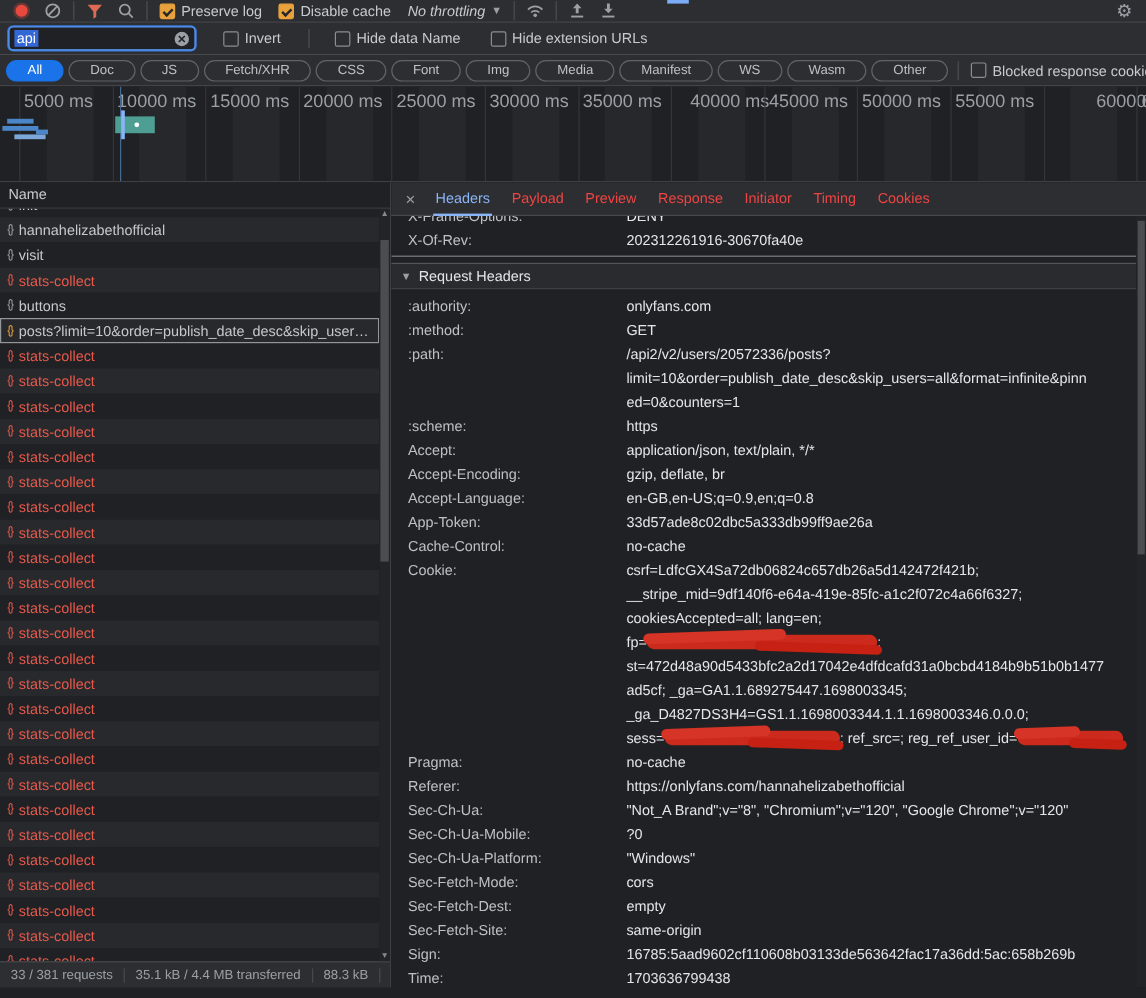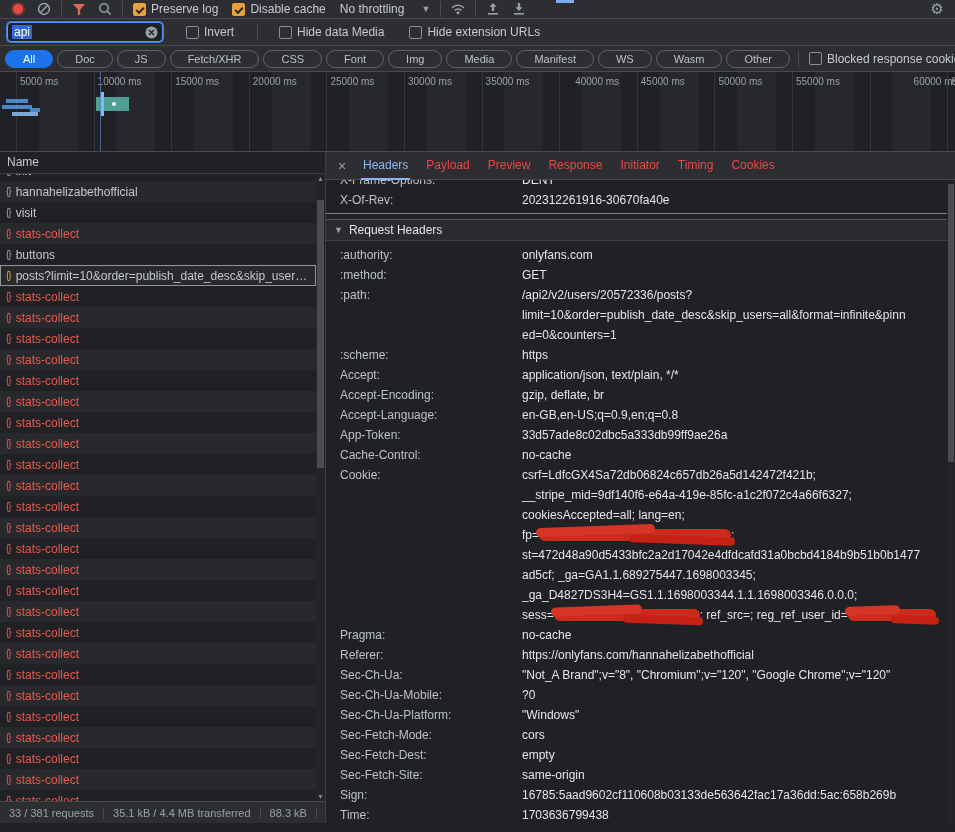--- a/index.html
+++ b/index.html
@@ -18,38 +18,38 @@
   .record-dot { width:10px; height:10px; border-radius:50%; background:#e8493f; box-shadow:0 0 0 2px rgba(232,73,63,.30); }
   .gear { font-size:15px; color:#9aa0a6; }
   .spacer { flex:1; }
   .top-blue { position:absolute; left:556px; top:0; width:18px; height:3px; background:#7cacf8; }
 
   .cb { display:inline-flex; align-items:center; gap:5px; color:#c7cace; margin:0 8px 0 6px; cursor:pointer; white-space:nowrap; }
   .cb .box { width:13px; height:13px; border:1px solid #8a8d91; border-radius:2px; position:relative; flex:none; background:transparent; }
   .cb.checked .box { background:#e9a13b; border-color:#e9a13b; }
   .cb.checked .box::after { content:""; position:absolute; left:2px; top:3px; width:6px; height:3px;
     border-left:2px solid #26272a; border-bottom:2px solid #26272a; transform:rotate(-45deg); }
-  .dd { display:inline-flex; align-items:center; gap:17px; color:#c7cace; margin:0 6px; cursor:pointer; white-space:nowrap; }
+  .dd { display:inline-flex; align-items:center; gap:5px; color:#c7cace; margin:0 6px; cursor:pointer; white-space:nowrap;font-style:italic; }
   .dd .caret { color:#9aa0a6; font-size:9px; }
 
   .filter-input { display:flex; align-items:center; width:156px; height:20px; margin:0 6px 0 2px;
     background:#202124; border:1px solid #5a9cf8; box-shadow:0 0 0 1px #3b78d8; border-radius:4px; padding:0 4px; }
   .filter-input .val { background:#3367d6; color:#fff; padding:0 2px; flex:none; }
   .filter-input .fspace { flex:1; }
 
   .chip { height:18px; line-height:16px; padding:0 17px; margin-right:4px; border-radius:9px;
     border:1px solid #5f6368; background:transparent; color:#bdc1c6; font-size:11px;
     font-family:"Liberation Sans",sans-serif; cursor:pointer; flex:none; }
   .chip.selected { background:#1a73e8; border-color:#1a73e8; color:#fff; }
 
   
   .timeline { position:relative; height:80px; background:#202124; border-bottom:1px solid #47494d; overflow:hidden; }
   .tl-band { position:absolute; top:0; bottom:0; width:39px; background:#27282c; }
   .tl-grid { position:absolute; top:0; bottom:0; width:1px; background:#35363a; }
-  .tl-label { position:absolute; top:4px; font-size:10px; color:#9aa0a6; white-space:nowrap; }
+  .tl-label { position:absolute; top:4px; font-size:15px; color:#9aa0a6; white-space:nowrap; }
   .tl-bar { position:absolute; }
 
   
   .main { display:flex; height:671px; }
   .left-panel { width:326px; flex:none; position:relative; background:#202124; border-right:1px solid #3c4043; }
   .list-header { height:22px; line-height:21px; padding-left:7px; color:#c7cace; background:#202124;
     border-bottom:1px solid #3c4043; }
   .req-list { position:absolute; top:22px; bottom:22px; left:0; right:9px; overflow:hidden; }
   .req-list > .req-row:first-child { margin-top:-14px; }
   .req-row { height:21px; display:flex; align-items:center; padding-left:6px; gap:5px;
@@ -177,21 +177,21 @@
           <path d="M4 4l5 5M9 4l-5 5" stroke="#202124" stroke-width="1.4"></path>
         </svg>
     </div>
     <label class="cb">
       <span class="box"></span>
       <span>Invert</span>
     </label>
     <div class="sep"></div>
     <label class="cb">
       <span class="box"></span>
-      <span>Hide data Media</span>
+      <span>Hide data Name</span>
     </label>
     <label class="cb">
       <span class="box"></span>
       <span>Hide extension URLs</span>
     </label>
   </div>
 
   <div class="bar" id="row3">
     <div style="display:flex;align-items:center;">
         <button class="chip selected">All</button>

